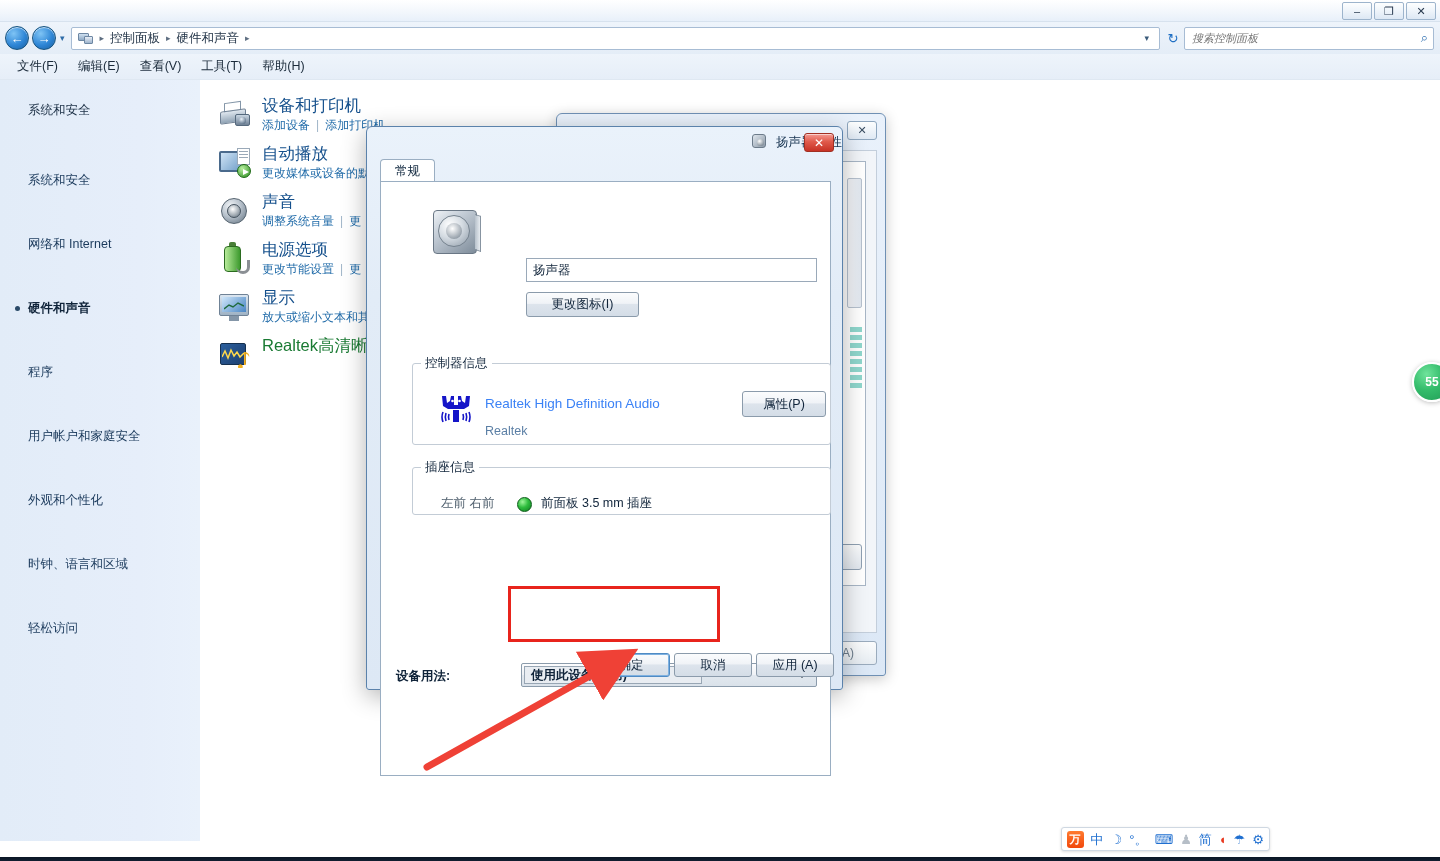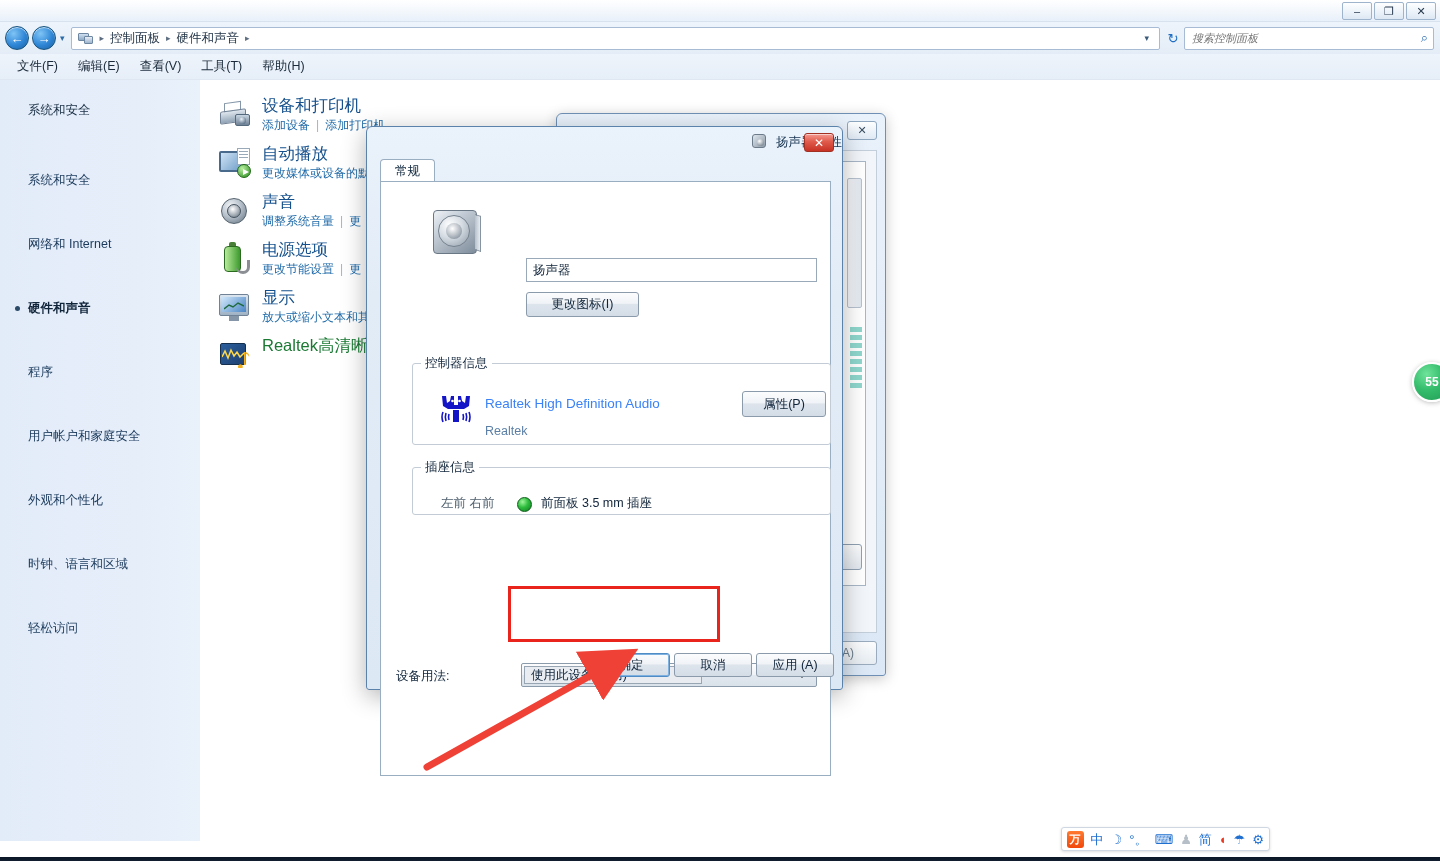--- a/index.html
+++ b/index.html
@@ -383,21 +383,21 @@
     border-radius: 50%;
     background: radial-gradient(circle at 35% 30%,#9ff59a 0%,#2fbd3e 45%,#0d7a1f 100%);
     border: 1px solid #0b5c18;
   }
   .jack-label {
     position: absolute; left: 128px; top: 19px;
     font-size: 12.5px; color: #10243a;
   }
 
   .usage-row {
-    position: absolute; left: 15px; top: 481px; width: 421px; height: 26px;
+    position: absolute; left: 15px; top: 481px; width: 421px; height: 26px; font-weight: bold;
   }
   .usage-label {
     position: absolute; left: 0px; top: 5px; font-size: 12.5px; color: #10243a;
   }
   .usage-select {
     position: absolute; left: 125px; top: 0px; width: 296px; height: 24px;
     background: linear-gradient(to bottom,#fdfdfe 0%, #eff2f6 48%, #e2e8ef 52%, #dae2ea 100%);
     border: 1px solid #8b9bab; border-radius: 2px;
     display:flex; align-items:center;
   }

